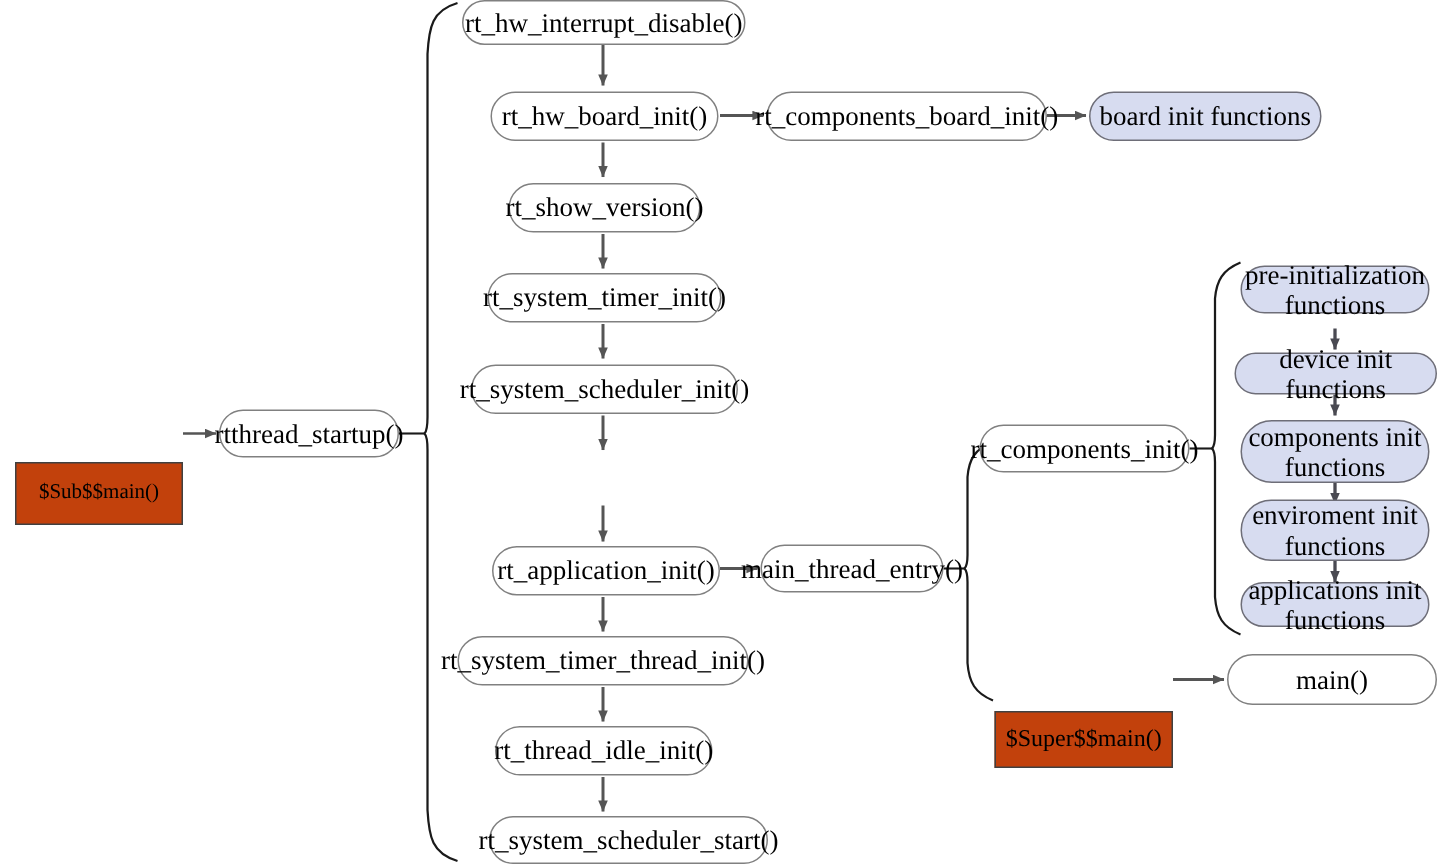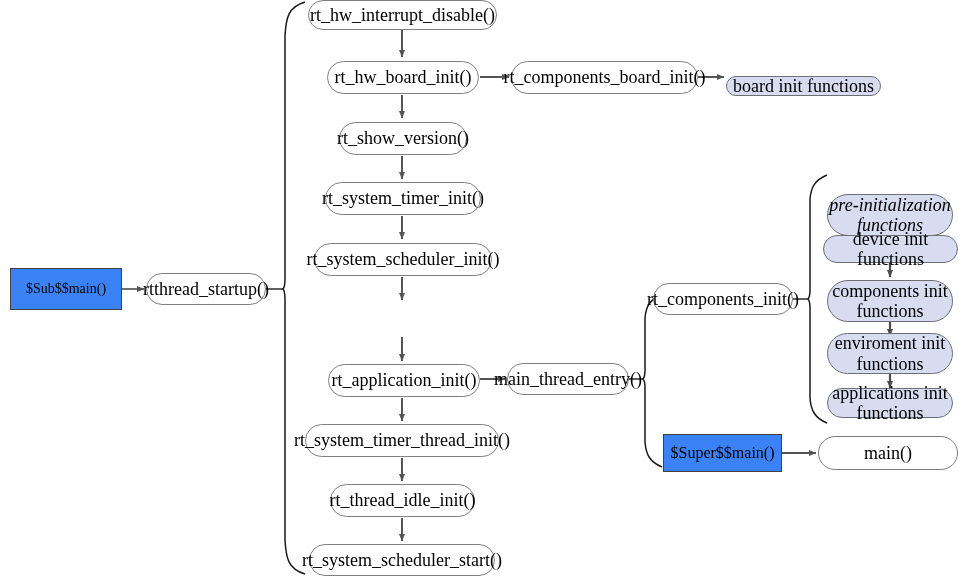--- a/index.html
+++ b/index.html
@@ -38,23 +38,24 @@
     background: #ffffff;
     border: 1.3px solid #808080;
     border-radius: 999px;
   }
   .pill-blue {
     background: #d7dcf0;
     border: 1.3px solid #6e6e78;
     border-radius: 999px;
   }
   .rect-cream {
-    background: #3b82f6;
+    background: #c2410c;
     border: 1.2px solid #404040;
     border-radius: 0;
+    margin-top: 40px;
   }
 </style>
 </head>
 <body>
 
 <div id="canvas">
 
   <svg id="wires" viewBox="0 0 958 576" xmlns="http://www.w3.org/2000/svg">
     <defs>
       <marker id="ah" markerWidth="9" markerHeight="9" refX="7.4" refY="3.2" orient="auto" markerUnits="userSpaceOnUse">
@@ -120,35 +121,35 @@
 
   <div class="node pill" style="left:314px; top:243px; width:178px; height:33px;">rt_system_scheduler_init()</div>
 
 
   <div class="node pill" style="left:328px; top:364px; width:152px; height:33px;">rt_application_init()</div>
 
   <div class="node pill" style="left:305px; top:424px; width:194px; height:33px;">rt_system_timer_thread_init()</div>
 
   <div class="node pill" style="left:330px; top:484px; width:145px; height:33px;">rt_thread_idle_init()</div>
 
-  <div class="node pill" style="left:309px; top:544px; width:186px; height:32px;">rt_system_scheduler_start()</div>
+  <div class="node pill" style="left:326px; top:544px; width:186px; height:32px;">rt_system_scheduler_start()</div>
 
   <div class="node pill" style="left:511px; top:61px; width:187px; height:33px;">rt_components_board_init()</div>
 
-  <div class="node pill-blue" style="left:726px; top:76px; width:155px; height:20px;">board init functions</div>
+  <div class="node pill-blue" style="left:726px; top:61px; width:155px; height:33px;">board init functions</div>
 
   <div class="node pill" style="left:507px; top:363px; width:122px; height:32px;">main_thread_entry()</div>
 
   <div class="node pill" style="left:653px; top:283px; width:140px; height:32px;">rt_components_init()</div>
 
   <div class="node rect-cream" style="left:663px; top:434px; width:119px; height:38px; font-size:16px;">$Super$$main()</div>
 
   <div class="node pill" style="left:818px; top:436px; width:140px; height:34px;">main()</div>
 
-  <div class="node pill-blue" style="left:827px; top:194px; width:126px; height:42px;font-style:italic;">pre-initialization
+  <div class="node pill-blue" style="left:827px; top:177px; width:126px; height:32px;">pre-initialization
 functions</div>
 
   <div class="node pill-blue" style="left:823px; top:235px; width:135px; height:28px;">device init functions</div>
 
   <div class="node pill-blue" style="left:827px; top:280px; width:126px; height:42px;">components init
 functions</div>
 
   <div class="node pill-blue" style="left:827px; top:333px; width:126px; height:41px;">enviroment init
 functions</div>
 

